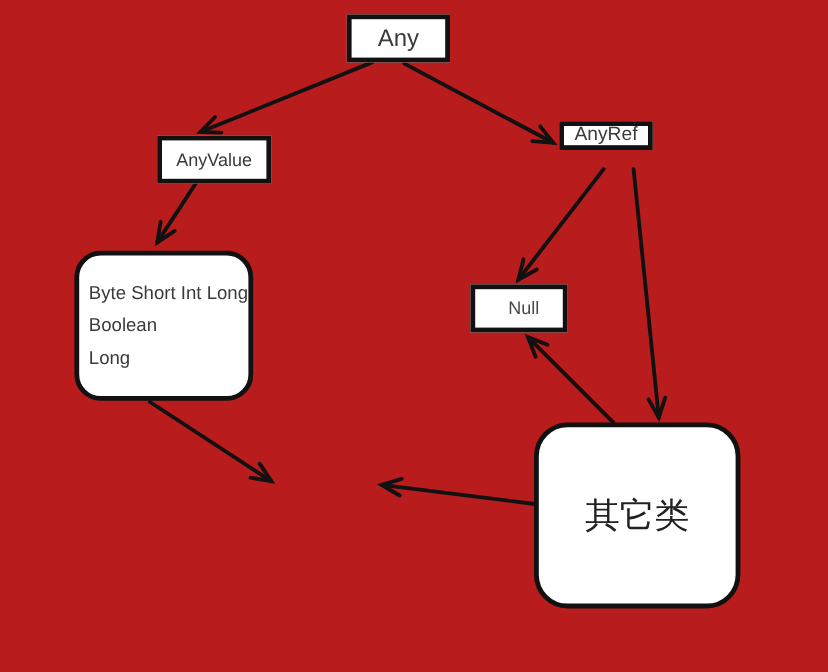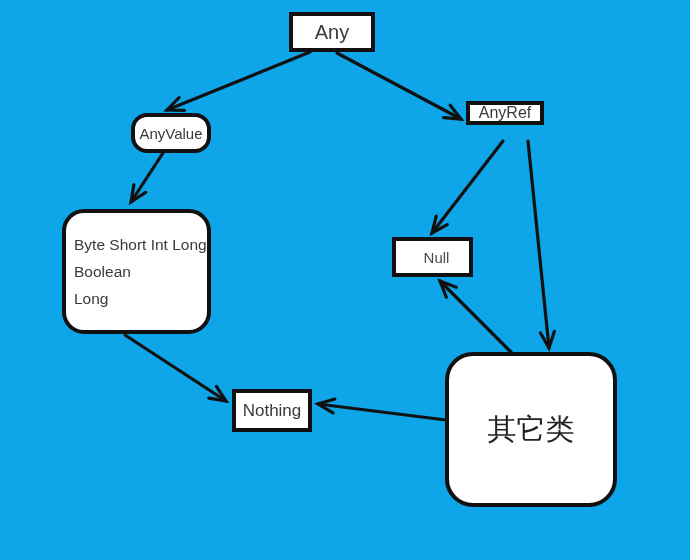--- a/index.html
+++ b/index.html
@@ -1,28 +1,28 @@
 <!DOCTYPE html>
 <html><head>
 <meta charset="utf-8">
 <style>
   html,body { margin:0; padding:0; background:#ffffff; }
   .canvas {
-    position:relative; width:690px; height:560px; background:#0ea5e9;
+    position:relative; width:690px; height:560px; background:#b91c1c;
     font-family:"Liberation Sans", sans-serif; overflow:hidden;
   }
   .arrows { position:absolute; left:0; top:0; width:690px; height:560px; }
   .node {
     position:absolute; box-sizing:border-box;
     border:4px solid #111; background:#ffffff; color:#3a3a3a;
     display:flex; align-items:center; justify-content:center;
     white-space:nowrap;
   }
   .node-any      { left:289px; top:12px;  width:86px;  height:40px; font-size:20px; }
-  .node-anyvalue { left:131px; top:113px; width:80px;  height:40px; font-size:15px;border-radius:16px; }
+  .node-anyvalue { left:131px; top:113px; width:95px;  height:40px; font-size:15px; }
   .node-anyref   { left:466px; top:101px; width:78px;  height:24px; font-size:16px; }
   .node-valuetypes {
     left:62px; top:209px; width:149px; height:125px; border-radius:22px;
     font-size:15.5px; flex-direction:column; align-items:flex-start;
     justify-content:center; padding-left:8px;
   }
   .node-valuetypes .vline { line-height:27px; }
   .node-null {
     left:392px; top:237px; width:81px; height:40px; font-size:15px;
     justify-content:center; padding-left:8px; color:#4a4a4a;
@@ -67,21 +67,18 @@
   <div class="node node-valuetypes">
     <span class="vline">Byte Short Int Long</span>
     <span class="vline">Boolean</span>
     <span class="vline">Long</span>
   </div>
 
   <div class="node node-null">
     <span>Null</span>
   </div>
 
-  <div class="node node-nothing">
-    <span>Nothing</span>
-  </div>
 
   <div class="node node-other">
     <span>其它类</span>
   </div>
 
 </div>
 
 </body></html>

